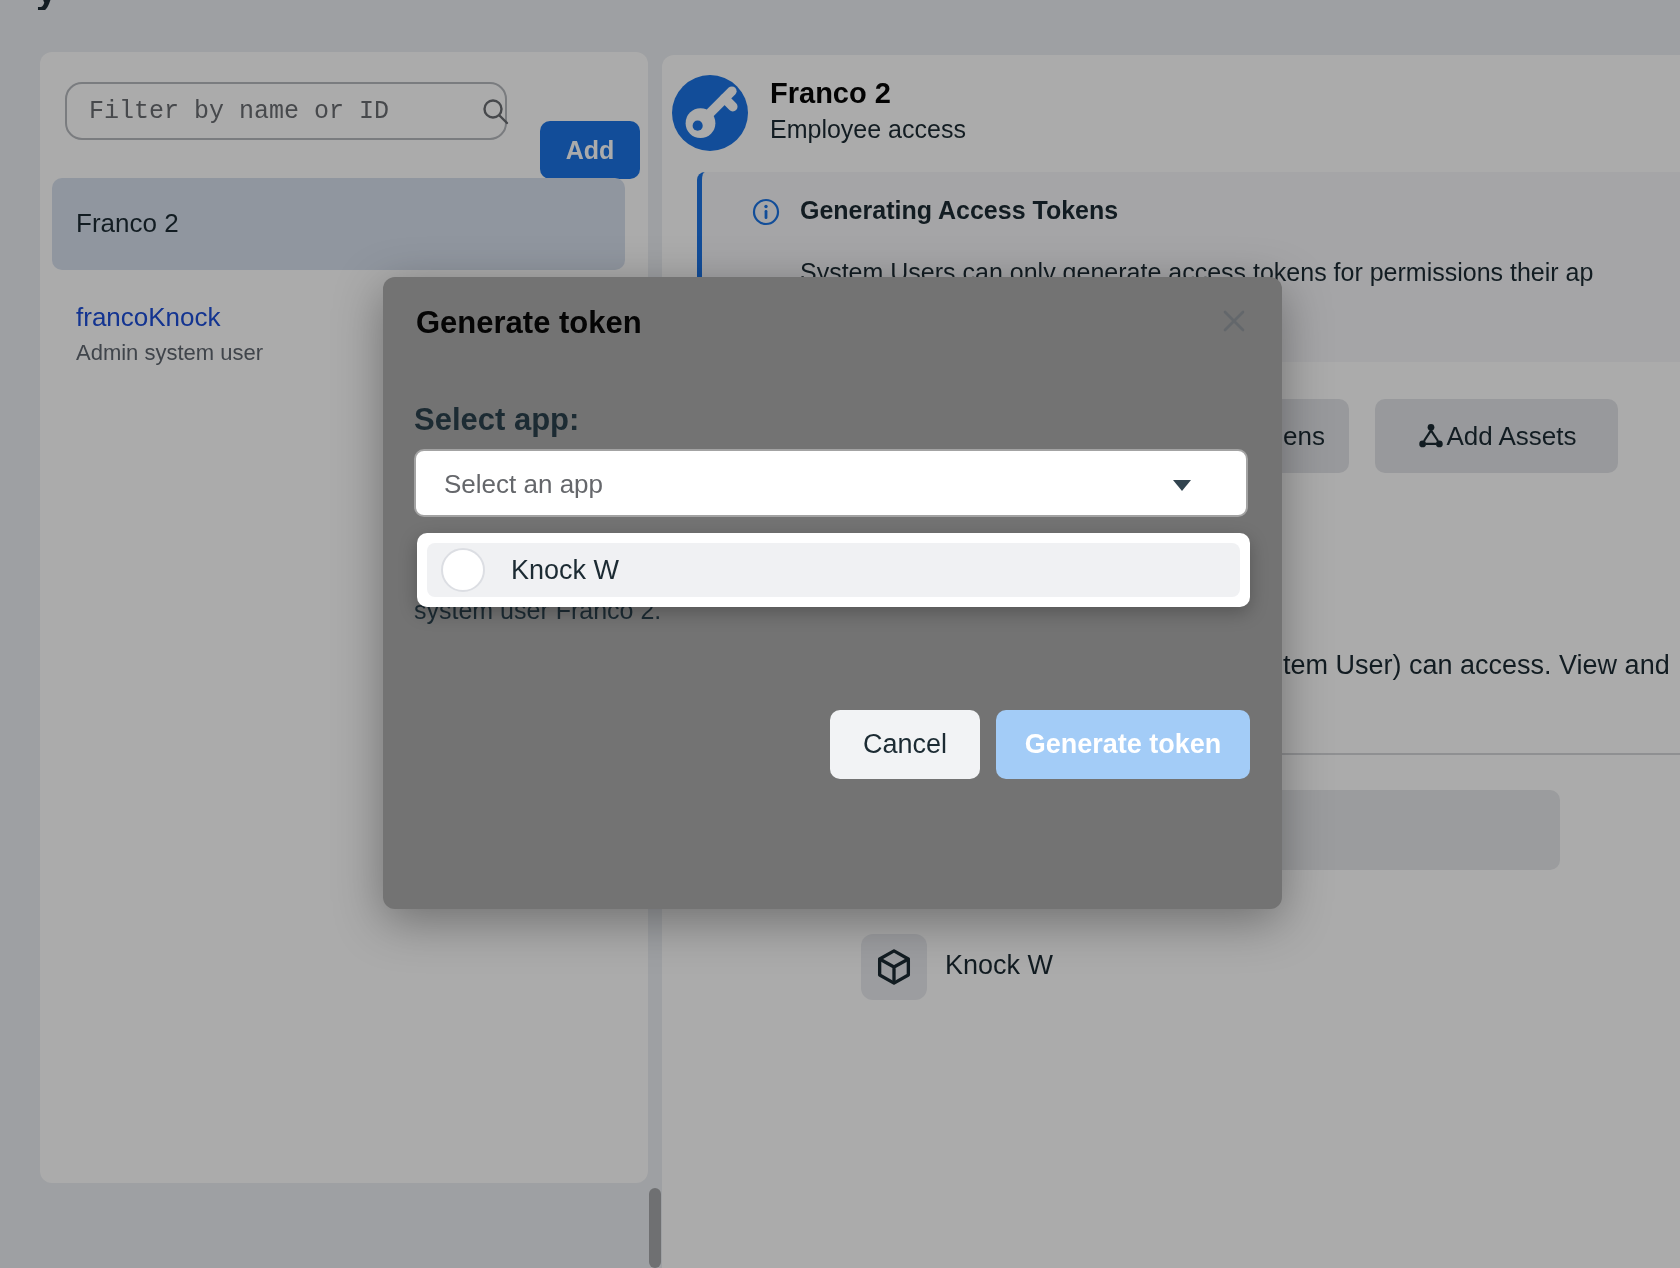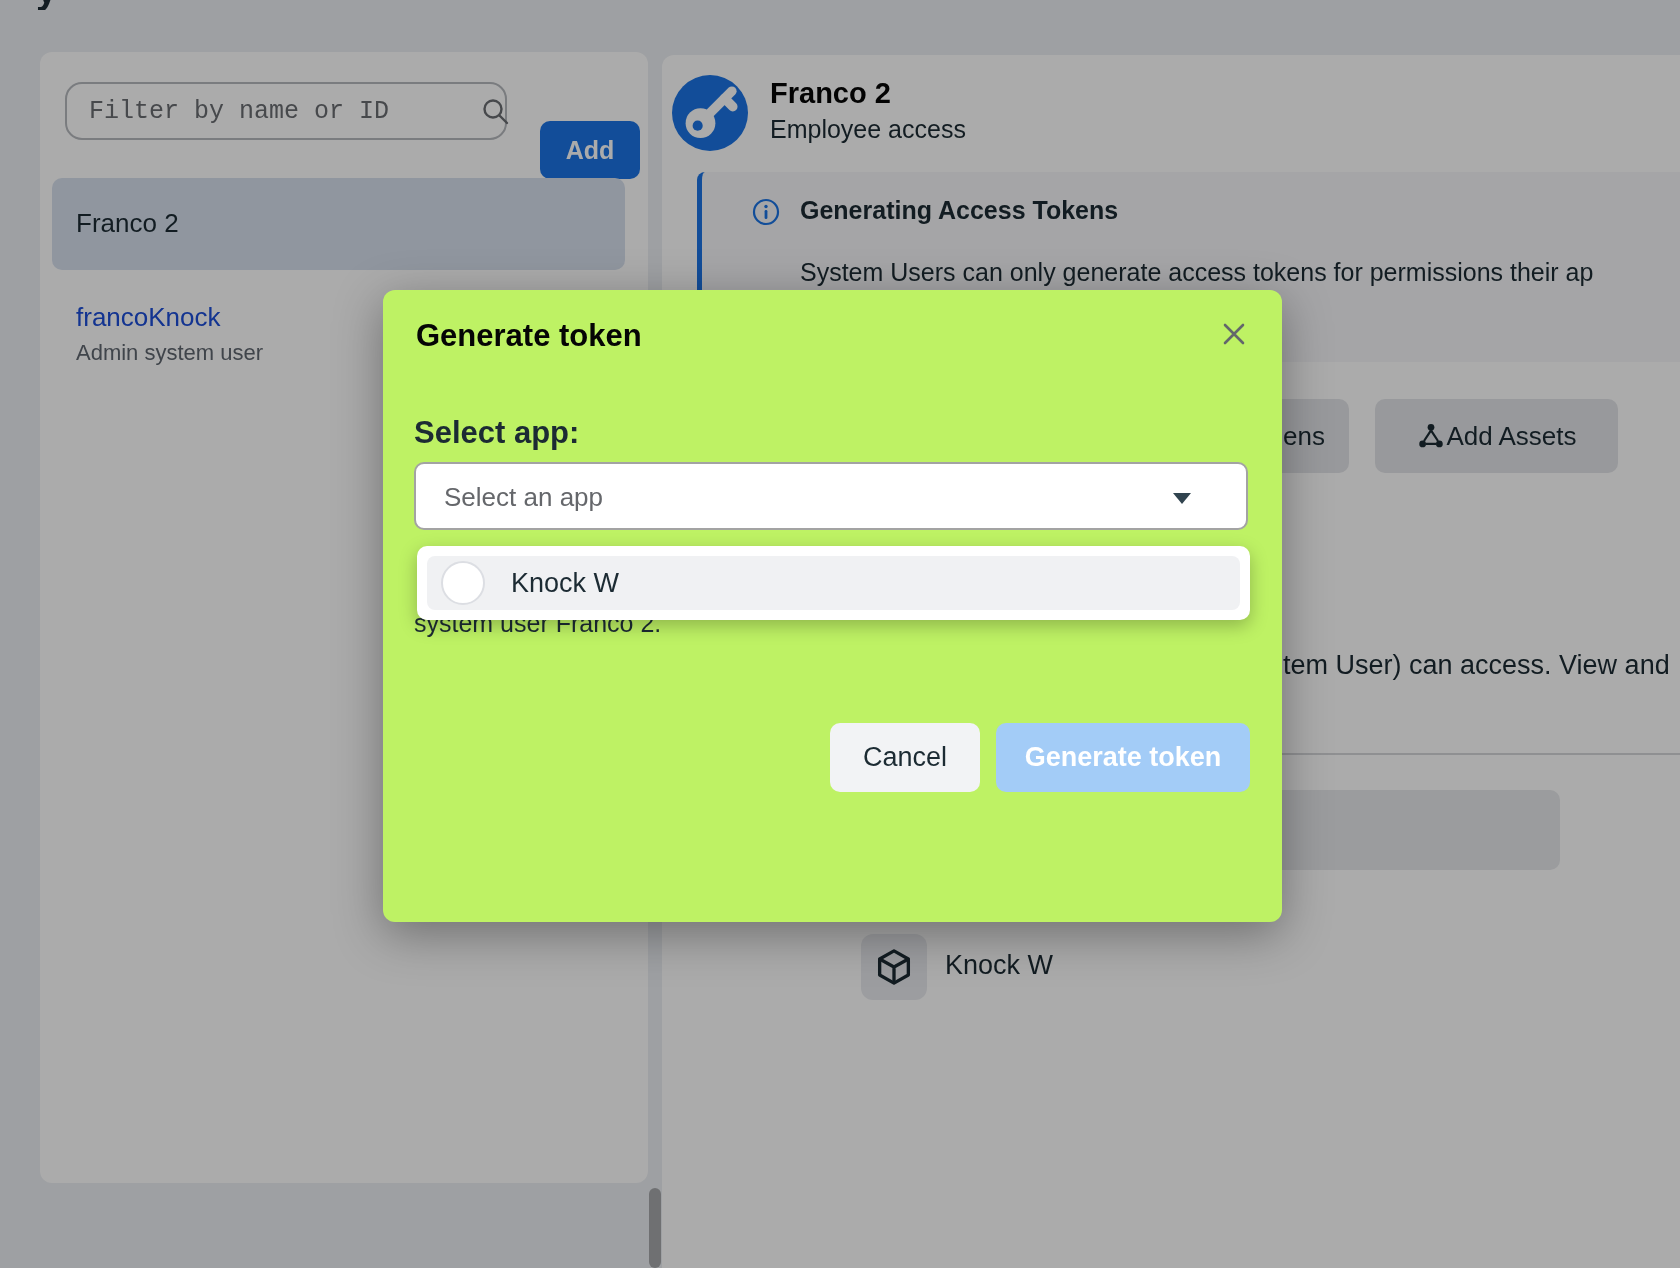--- a/index.html
+++ b/index.html
@@ -51,21 +51,21 @@
 
   .apps-title{left:199px;top:817px;font-size:26px;font-weight:bold;color:#1c2b33;}
   .app-tile{left:199px;top:879px;width:66px;height:66px;background:#e9ebef;border-radius:12px;
             display:flex;align-items:center;justify-content:center;}
   .app-name{left:283px;top:895px;font-size:27px;color:#1c2b33;}
 
   
   .overlay{left:0;top:0;width:1680px;height:1268px;background:rgba(0,0,0,0.33);}
 
   
-  .modal{left:383px;top:290px;width:899px;height:632px;background:#bef264;border-radius:12px;
+  .modal{left:383px;top:277px;width:899px;height:632px;background:#737373;border-radius:12px;
          box-shadow:0 12px 48px rgba(0,0,0,0.35);}
   .modal-title{position:absolute;left:33px;top:28px;font-size:31px;font-weight:bold;color:#050505;}
   .modal-close{position:absolute;left:827px;top:21px;width:48px;height:48px;background:none;border:none;cursor:pointer;}
   .select-label{position:absolute;left:31px;top:125px;font-size:31px;font-weight:bold;color:#1c2b33;}
   .select-box{position:absolute;left:31px;top:172px;width:834px;height:68px;box-sizing:border-box;
               border:2px solid #a3a3a3;border-radius:10px;background:#fff;cursor:pointer;}
   .select-box .ph{position:absolute;left:28px;top:18px;font-size:26px;color:#65676b;}
   .select-box .caret{position:absolute;right:52px;top:26px;}
   .desc-frag{position:absolute;left:31px;top:319px;font-size:25px;color:#1c2b33;}
   .dropdown{position:absolute;left:34px;top:256px;width:833px;height:74px;background:#fff;border-radius:10px;

